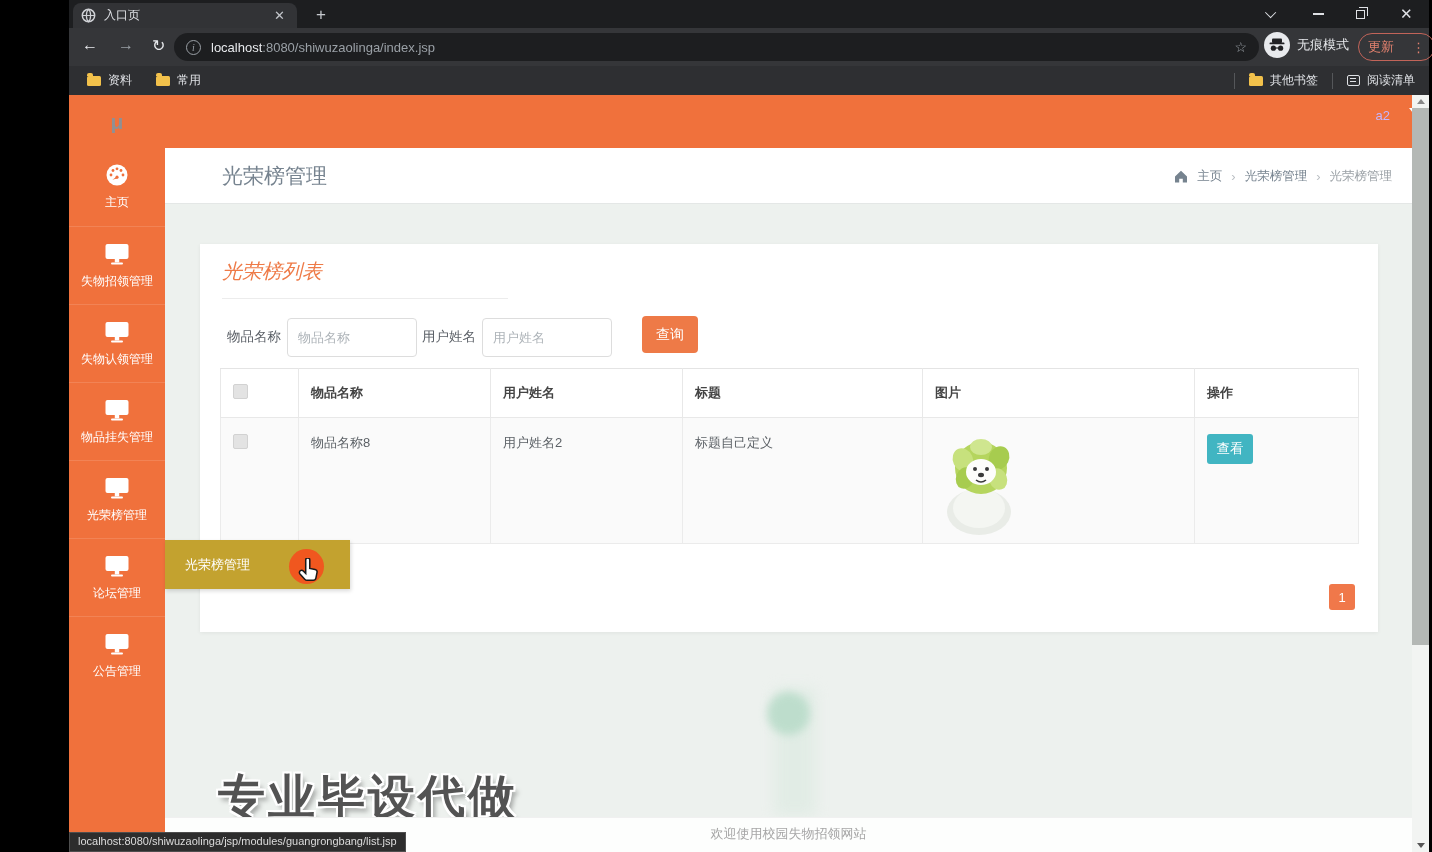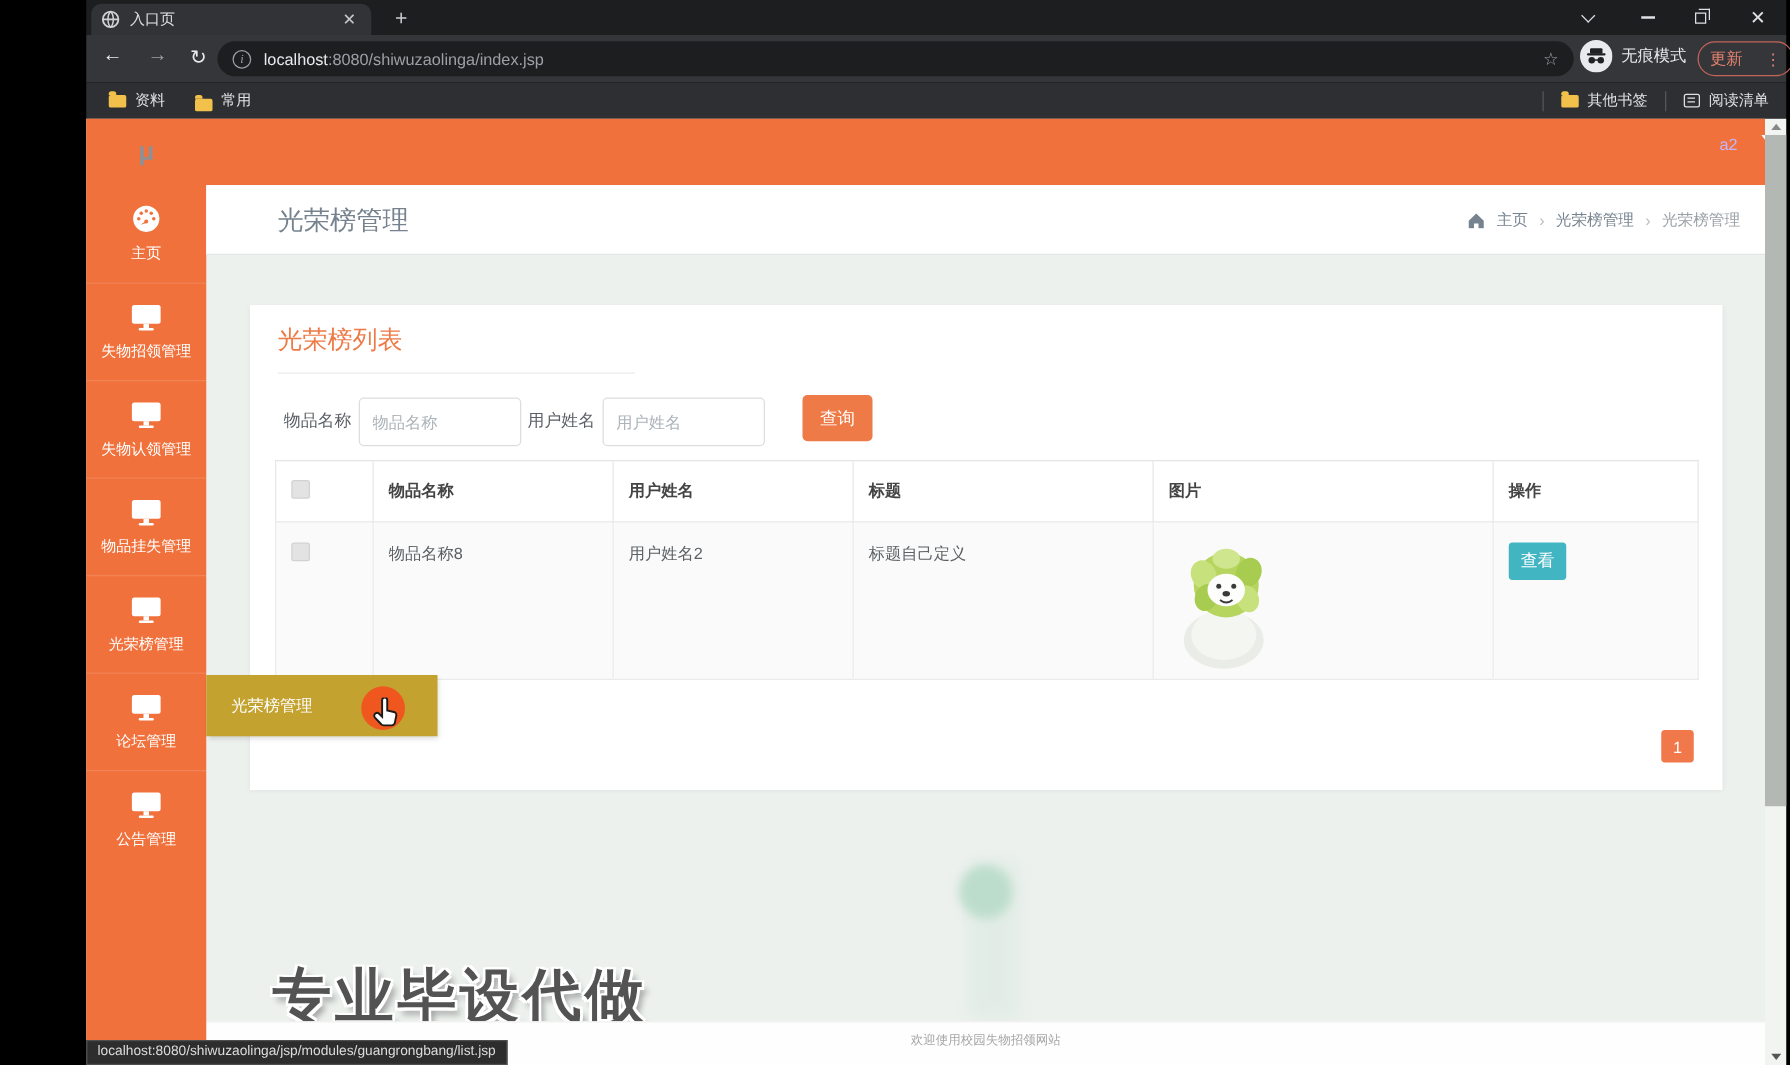--- a/index.html
+++ b/index.html
@@ -72,21 +72,21 @@
               border-bottom:1px solid #e4e7e6; }
   .page-title { left:190px; top:162px; color:#76838f; font-size:21px; }
   .breadcrumb { right:72px; top:168px; display:flex; align-items:center; gap:9px;
                 color:#76838f; font-size:12.5px; }
   .crumb-sep { color:#b9bec2; font-size:13px; }
   .crumb-last { color:#9aa0a5; }
 
   .card { left:168px; top:244px; width:1178px; height:388px; background:#fff;
           box-shadow:0 1px 4px rgba(0,0,0,0.06); }
   .panel-title { left:190px; top:258px; width:286px; color:#ee7a47; font-size:20px;
-                 padding-bottom:13px; border-bottom:1px solid #ececec; }
+                 padding-bottom:13px; border-bottom:1px solid #ececec;font-style:italic; }
   .s-label { top:328px; color:#5a5f66; font-size:13.5px; }
   .s-input { top:318px; width:130px; height:39px; border:1px solid #ddd; border-radius:4px;
              padding:0 10px; font-size:13px; color:#333; background:#fff; outline:none;
              font-family:"Liberation Sans",sans-serif;}
   .s-input::placeholder { color:#adb3b8; }
   .btn-query { left:610px; top:316px; width:56px; height:37px; background:#ee7a47; color:#fff;
                border:none; border-radius:4px; font-size:14px; font-family:Liberation Sans, sans-serif;}
 
   table.grid { left:188px; top:368px; position:absolute; width:1138px; border-collapse:collapse;
                table-layout:fixed; border:1px solid #e8e8e8; }
@@ -110,21 +110,21 @@
   .decor-circle { left:735px; top:692px; width:43px; height:43px; border-radius:50%;
                   background:#b7dbc8; filter:blur(4px); opacity:0.85; }
   .decor-strip { left:742px; top:688px; width:42px; height:128px; background:#d9e9df;
                  filter:blur(7px); opacity:0.55; }
   .watermark { left:186px; top:766px; font-size:47px; font-weight:900; color:#535353; letter-spacing:3px;
                text-shadow:-2px -2px 0 #fff, 2px -2px 0 #fff, -2px 2px 0 #fff, 2px 2px 0 #fff,
                            0 -2px 0 #fff, 0 2px 0 #fff, -2px 0 0 #fff, 2px 0 0 #fff,
                            4px 5px 5px rgba(0,0,0,0.35); }
   .footer { left:133px; top:817px; width:1247px; height:35px; background:#fdfefd;
             border-top:1px solid #f0f0f0; display:flex; justify-content:center; }
-  .footer-txt { color:#a6a6a6; font-size:10px; margin-top:7px; }
+  .footer-txt { color:#a6a6a6; font-size:13px; margin-top:7px; }
   .statusbar { left:37px; top:832px; height:20px; background:#2d2d2d; border:1px solid #4e4e4e;
                color:#dcdcdc; font-size:11px; padding:2px 8px; white-space:nowrap; }
 
   .scrollbar { left:1380px; top:95px; width:17px; height:757px; background:#f2f4f2; }
   .sb-thumb { left:1380px; top:108px; width:17px; height:537px; background:#b4b8b5; }
   .sb-arrow { left:1380px; width:17px; height:13px; display:flex; align-items:center; justify-content:center; }
   .tri-up { width:0; height:0; border-left:4px solid transparent; border-right:4px solid transparent;
             border-bottom:5px solid #888; }
   .tri-dn { width:0; height:0; border-left:4px solid transparent; border-right:4px solid transparent;
             border-top:5px solid #555; }
@@ -179,21 +179,21 @@
   <div class="abs updatepill">
     <span class="update-txt">更新</span>
     <span class="update-dots">⋮</span>
   </div>
 
   <div class="abs bookmarks">
     <div class="bk" style="margin-left:18px;">
       <span class="folder"></span>
       <span>资料</span>
     </div>
-    <div class="bk" style="margin-left:24px;align-items:flex-end;">
+    <div class="bk" style="margin-left:24px;">
       <span class="folder"></span>
       <span>常用</span>
     </div>
     <div style="flex:1;"></div>
     <span class="bk-sep"></span>
     <div class="bk" style="margin:0 14px;">
       <span class="folder"></span>
       <span>其他书签</span>
     </div>
     <span class="bk-sep"></span>

